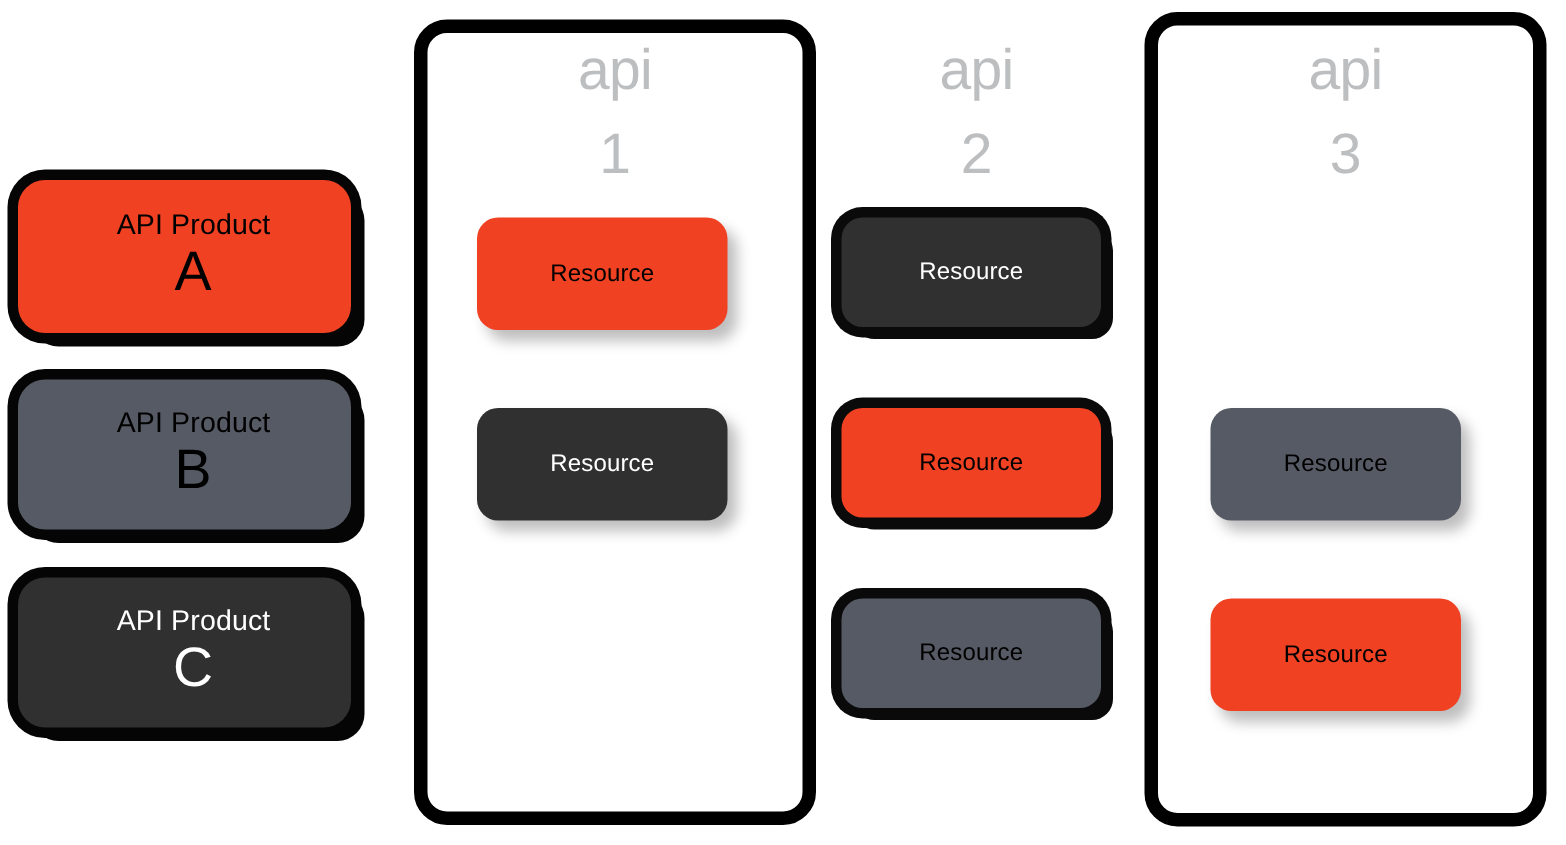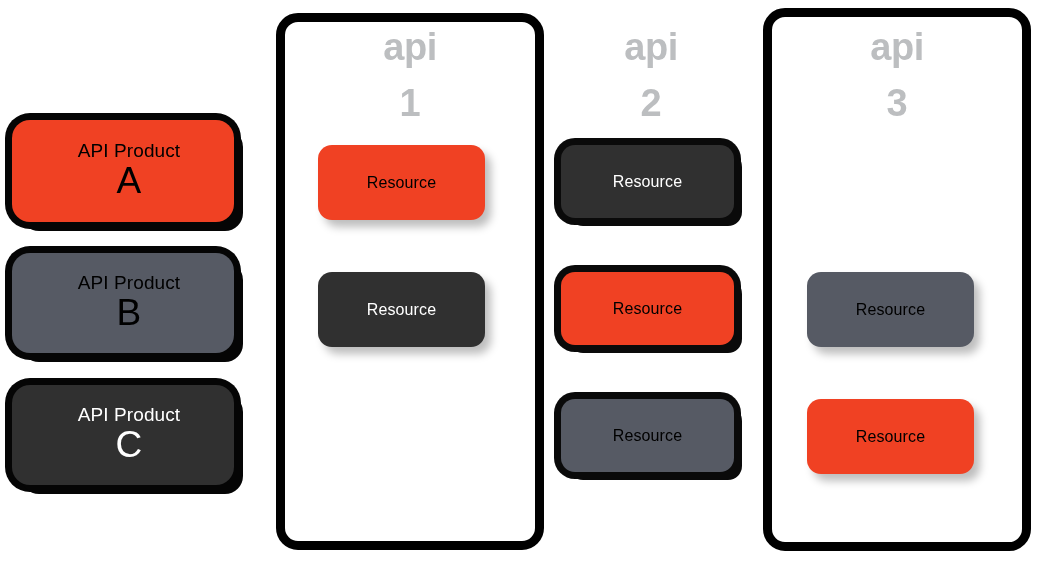--- a/index.html
+++ b/index.html
@@ -50,21 +50,21 @@
     background: #ffffff;
     border: 9px solid #000000;
     border-radius: 22px;
   }
 
   
   .api-header {
     position: absolute;
     text-align: center;
     color: #bcbec0;
-    font-weight: bold;
+    font-weight: normal;
     line-height: 1.0;
     user-select: none;
   }
   .api-header .api-word {
     font-size: 38px;
     display: block;
     letter-spacing: -0.5px;
   }
   .api-header .api-num {
     font-size: 38px;

